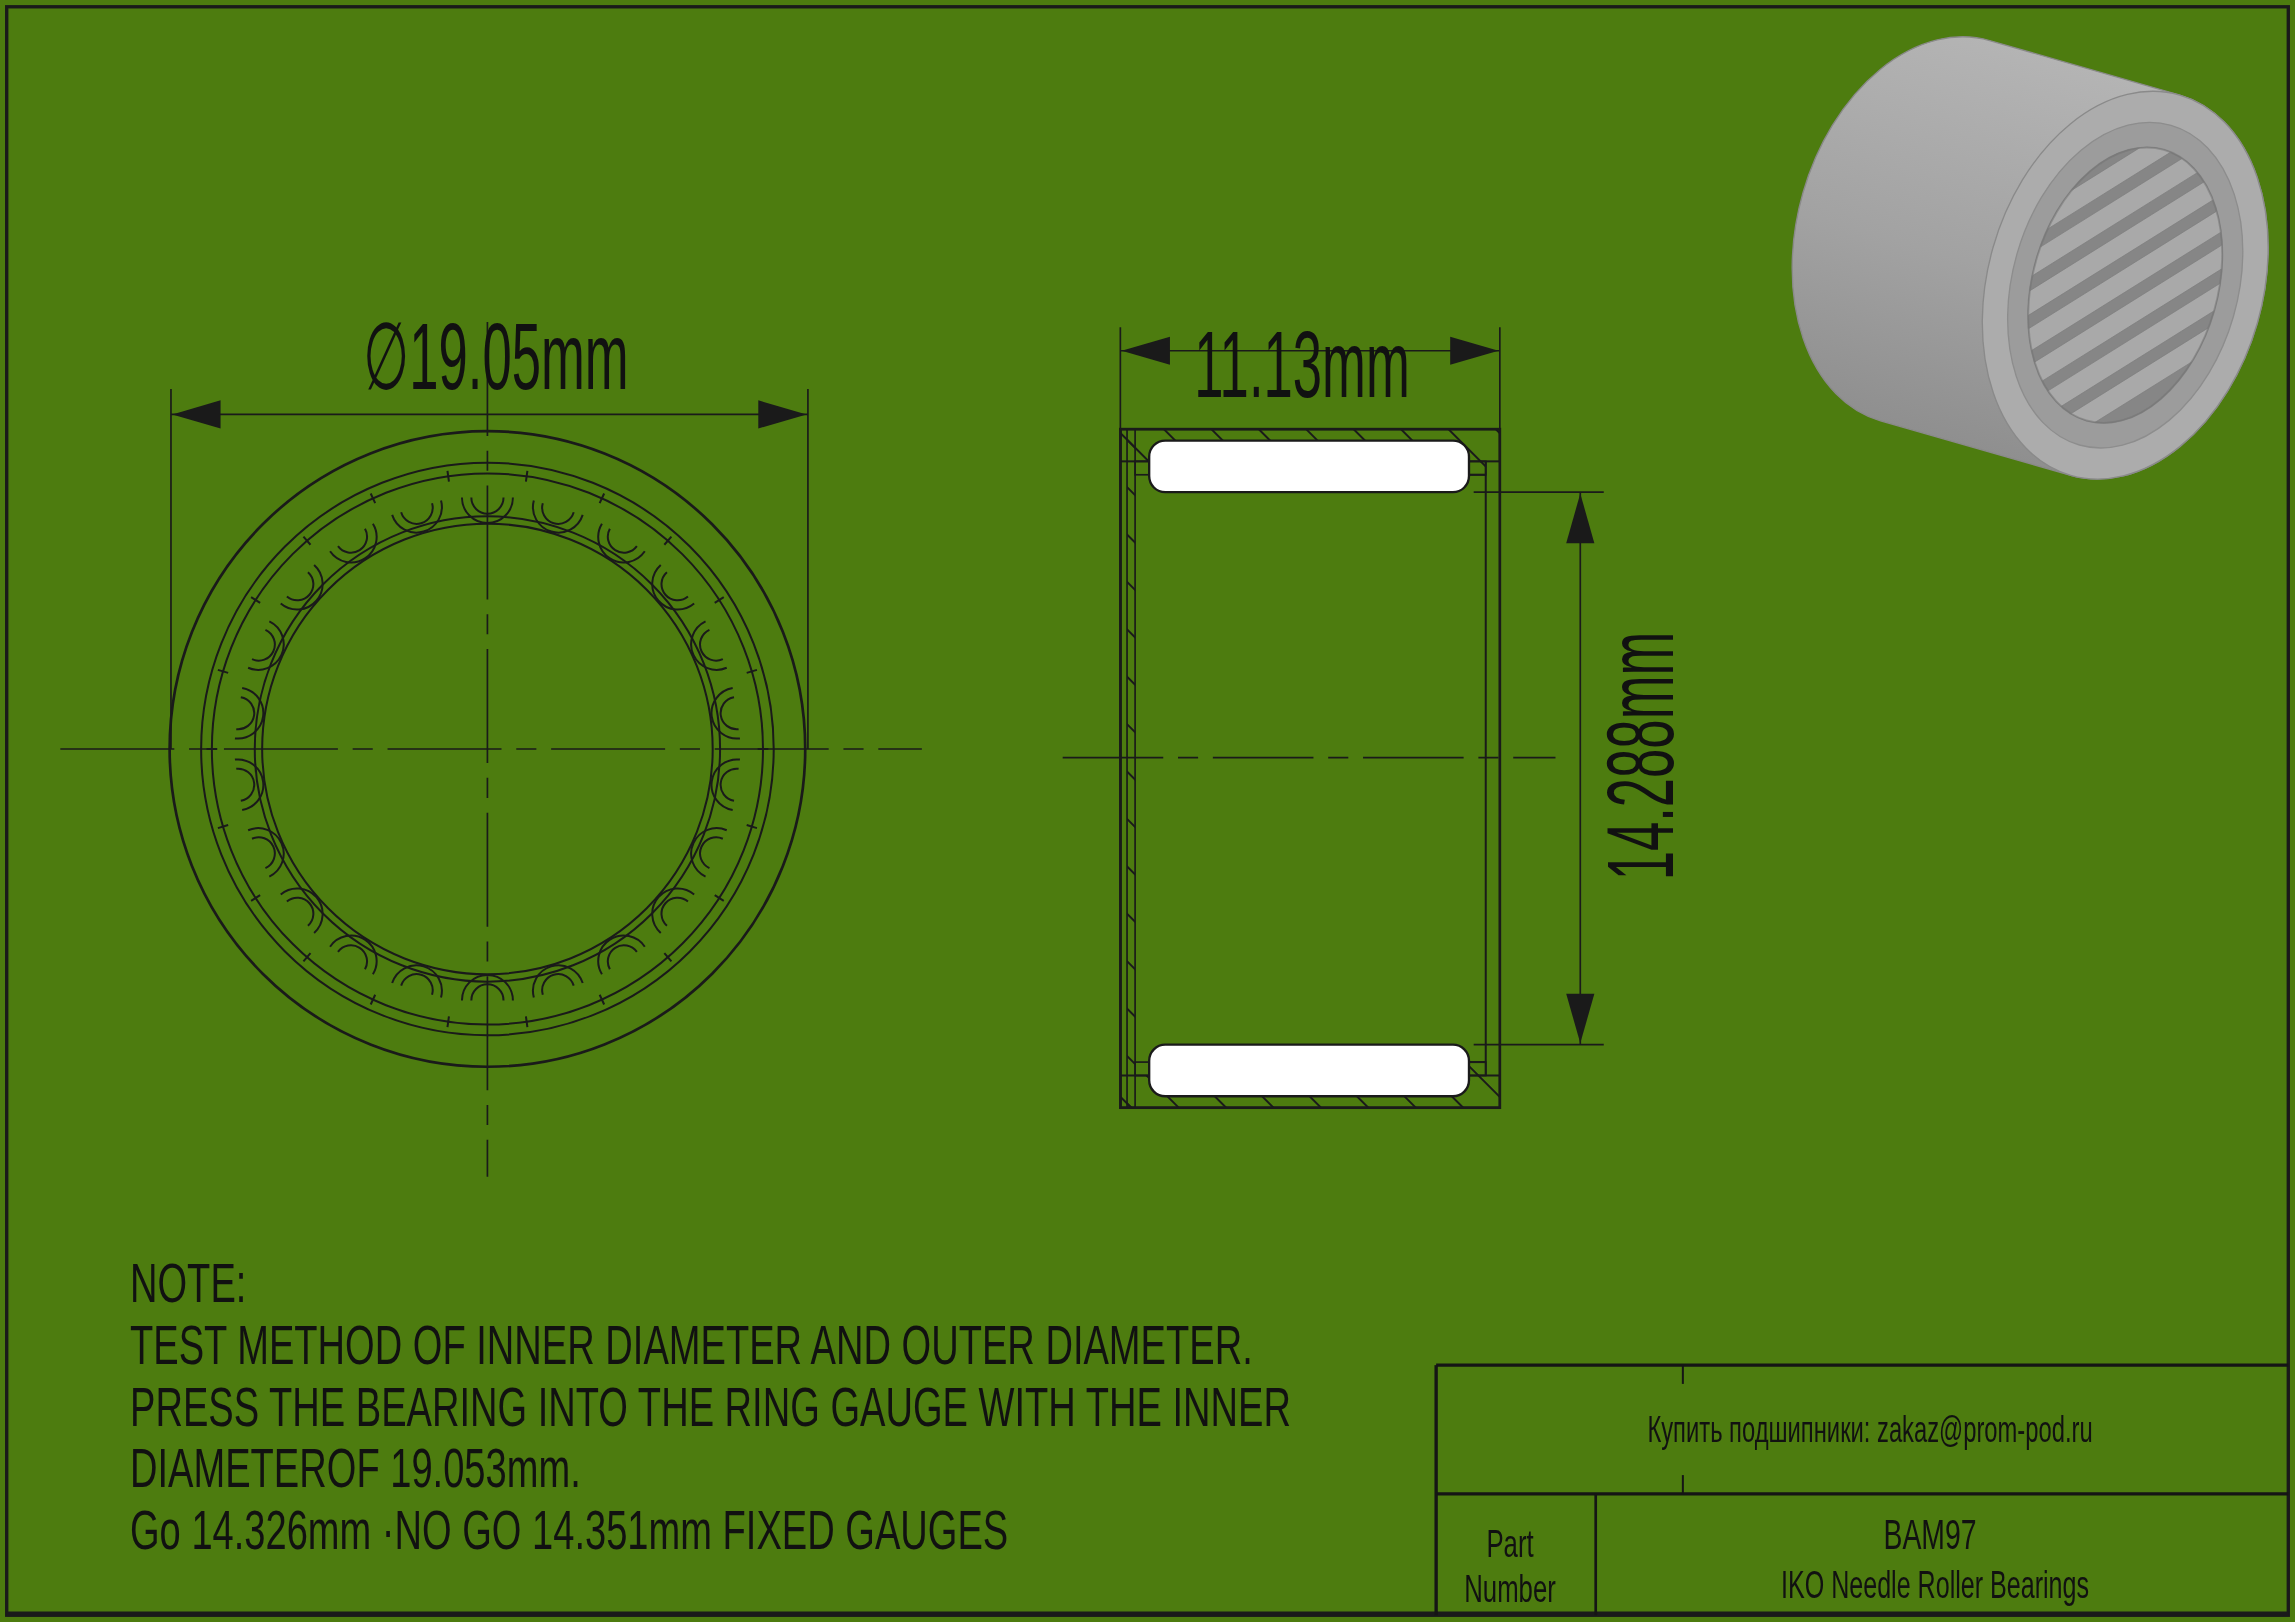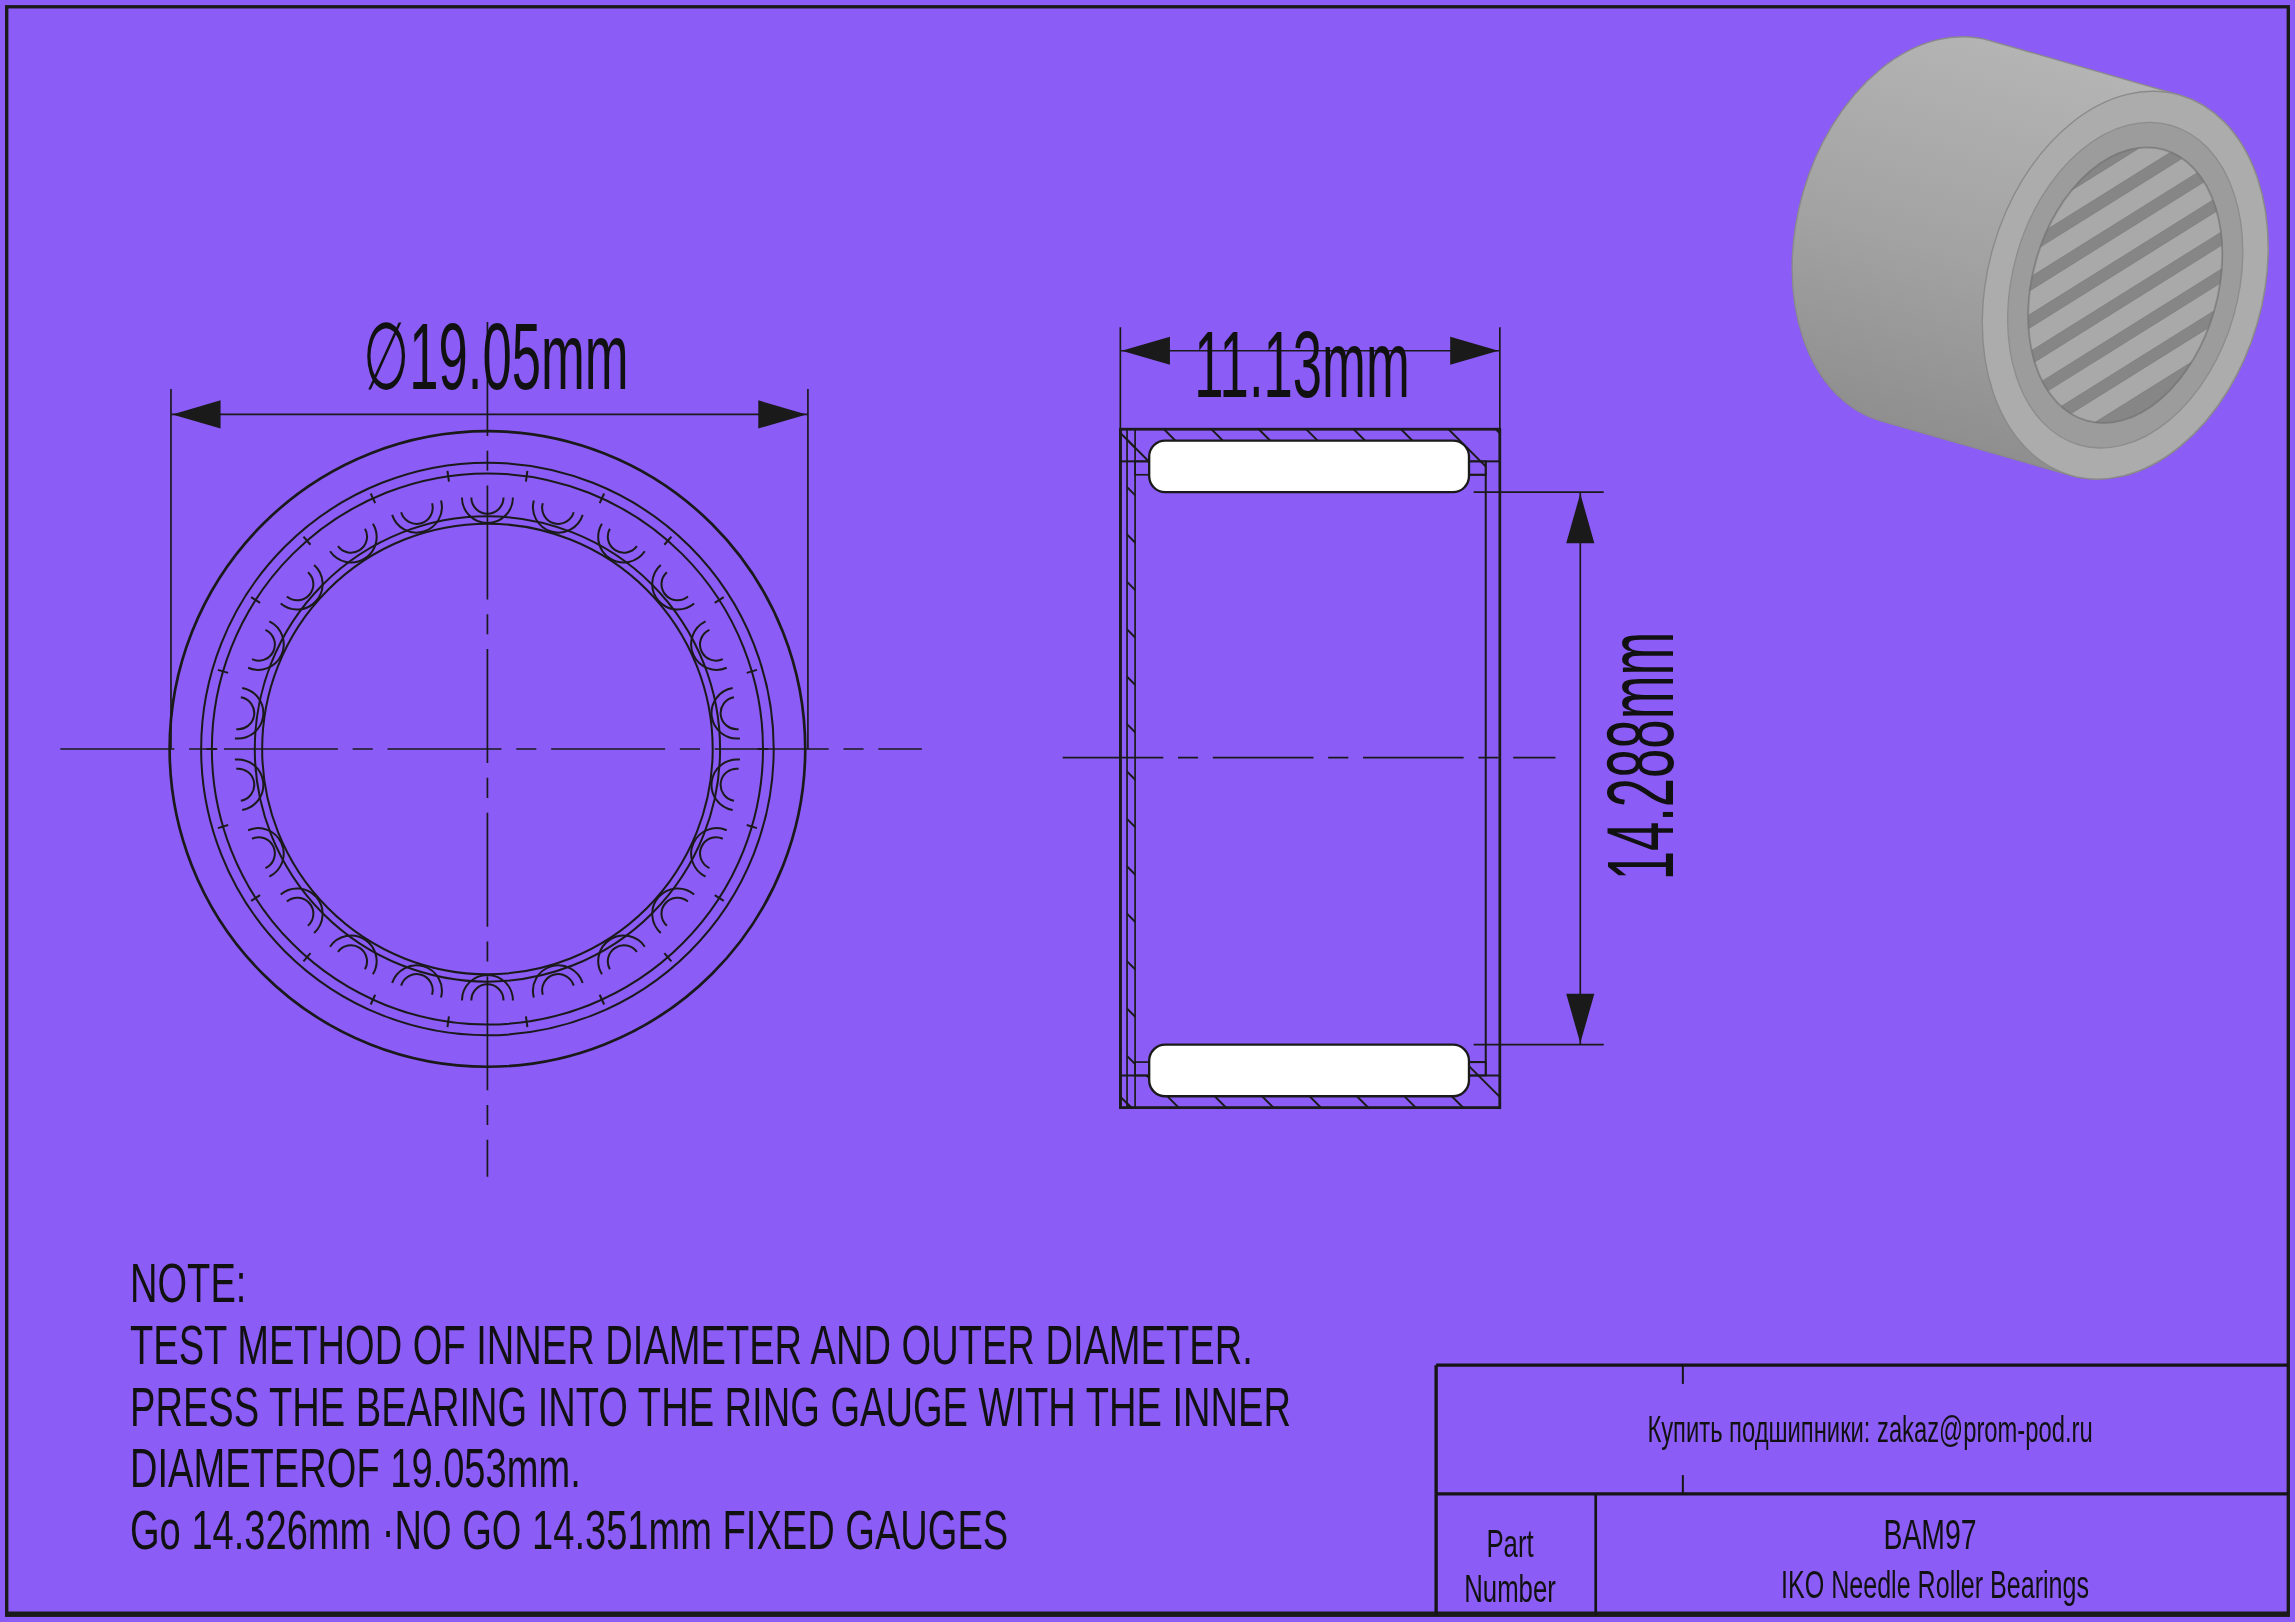--- a/index.html
+++ b/index.html
@@ -1,19 +1,19 @@
 <!DOCTYPE html>
 <html style="font-size:10.7px"><head>
 <meta charset="utf-8">
 <style>
   html,body{margin:0;padding:0;background:#ffffff;}
   .page{
     position:relative;
     width:2295px;height:1622px;
-    background:#8b5cf6;
+    background:#4d7c0f;
     font-family:"Liberation Sans","DejaVu Sans",sans-serif;
     overflow:hidden;
   }
   .drawing-svg{position:absolute;left:0;top:0;}
   .lbl{
     position:absolute;
     color:#111;
     white-space:nowrap;
     font-family:"Liberation Sans","DejaVu Sans",sans-serif;
   }

